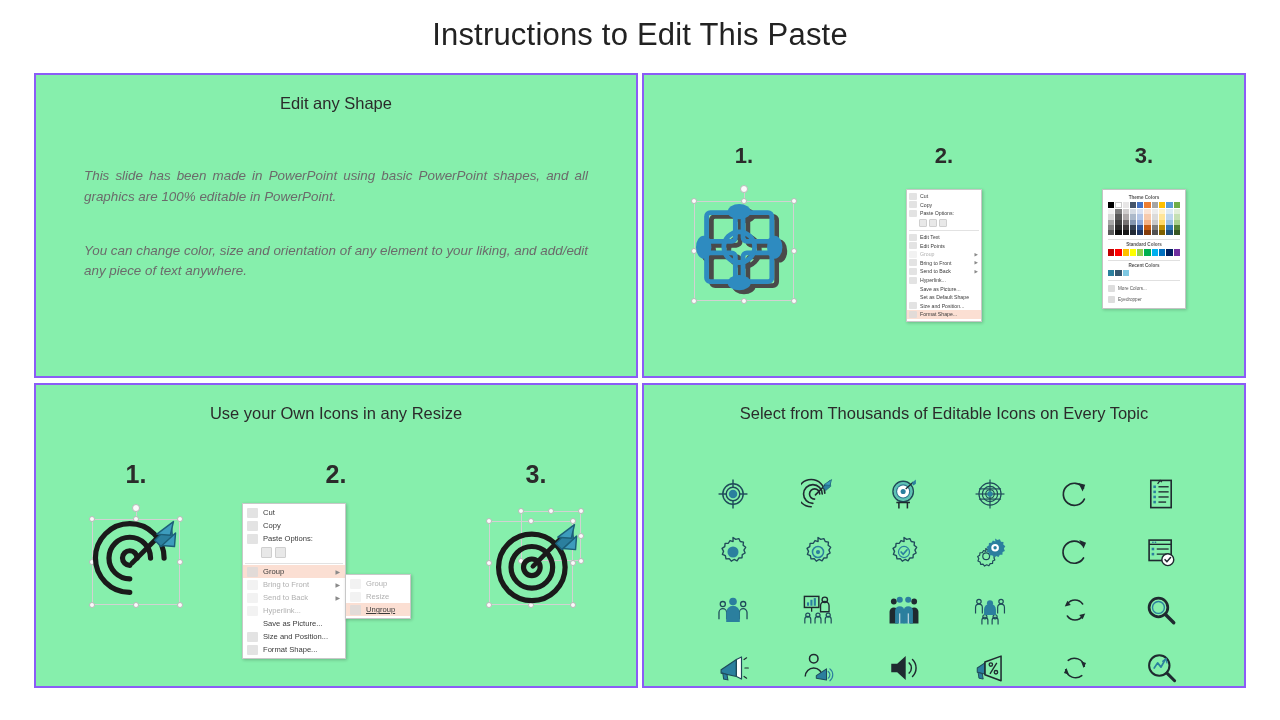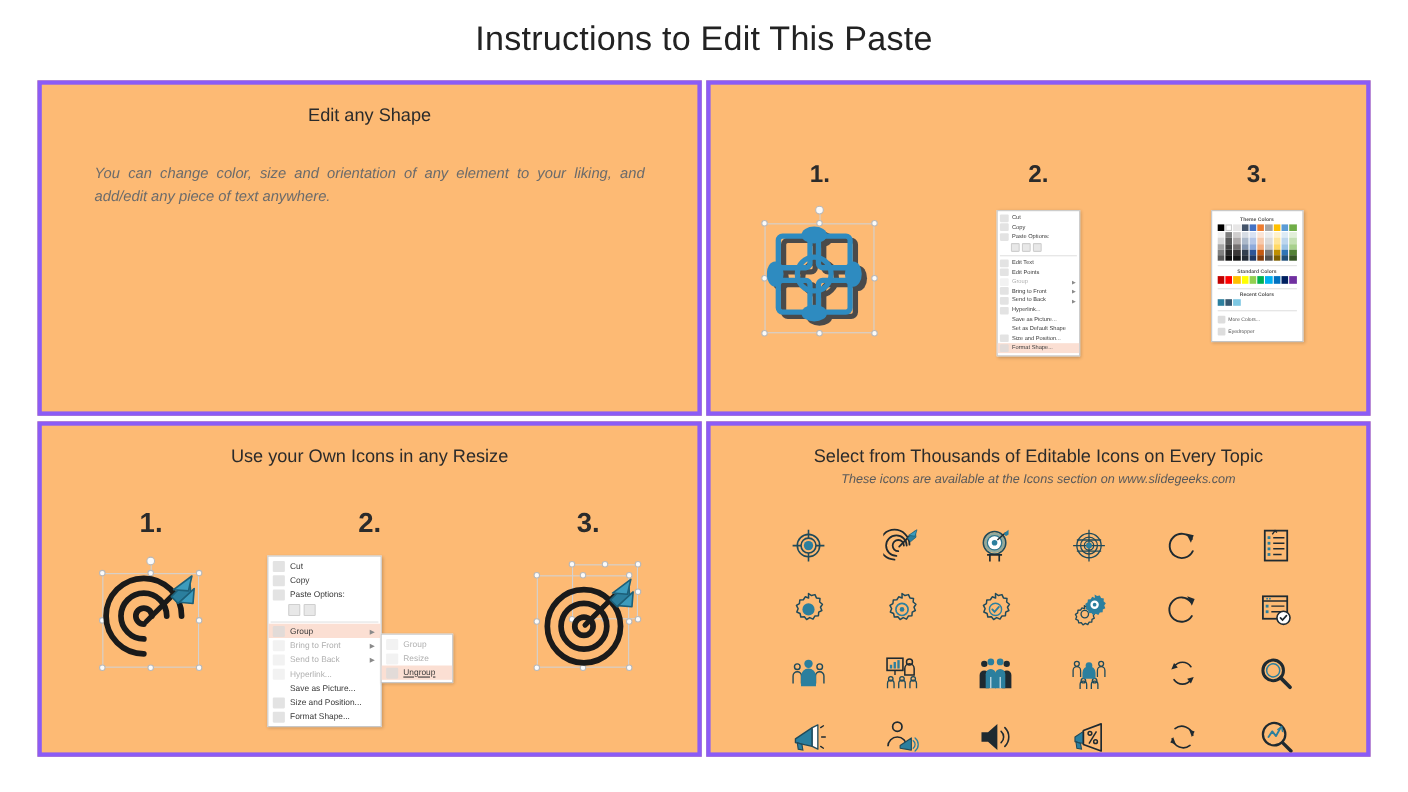--- a/index.html
+++ b/index.html
@@ -25,22 +25,22 @@
     position: absolute;
     left: 34px; top: 73px;
     width: 1212px; height: 620px;
     display: grid;
     grid-template-columns: 604px 604px;
     grid-template-rows: 305px 305px;
     gap: 5px 4px;
   }
 
   .panel {
-    border: 4px solid #8b5cf6;
-    background: #fdba74;
+    border: 2px solid #8b5cf6;
+    background: #86efac;
     position: relative;
     overflow: hidden;
   }
 
   .panel-title {
     text-align: center;
     font-size: 16.5px;
     font-weight: 400;
     color: #2b2b2b;
     padding-top: 19px;
@@ -210,20 +210,21 @@
 <body>
 
 <div class="slide">
 
   <div class="slide-title">Instructions to Edit This Paste</div>
 
   <div class="grid">
 
     <div class="panel">
       <div class="panel-title">Edit any Shape</div>
+      <div class="body-text p1">This slide has been made in PowerPoint using basic PowerPoint shapes, and all graphics are 100% editable in PowerPoint.</div>
       <div class="body-text p2">You can change color, size and orientation of any element to your liking, and add/edit any piece of text anywhere.</div>
     </div>
 
     <div class="panel">
 
       <div class="steps" style="top:68px;">
 
         <div class="step">
           <div class="step-num">1.</div>
           <div class="step-art" style="margin-top:18px;">
@@ -621,21 +622,20 @@
               </svg>
             </div>
           </div>
         </div>
 
       </div>
     </div>
 
     <div class="panel">
       <div class="panel-title">Select from Thousands of Editable Icons on Every Topic</div>
-      <div class="panel-subtitle">These icons are available at the Icons section on www.slidegeeks.com</div>
 
       <div class="icon-grid">
 
         <svg class="gi" viewBox="0 0 40 40">
           <g fill="none" stroke="#1f4a5a" stroke-width="1.7">
             <circle cx="20" cy="20" r="12"></circle>
               <circle cx="20" cy="20" r="8"></circle>
             <line x1="20" y1="3" x2="20" y2="12"></line>
               <line x1="20" y1="28" x2="20" y2="37"></line>
             <line x1="3" y1="20" x2="12" y2="20"></line>

